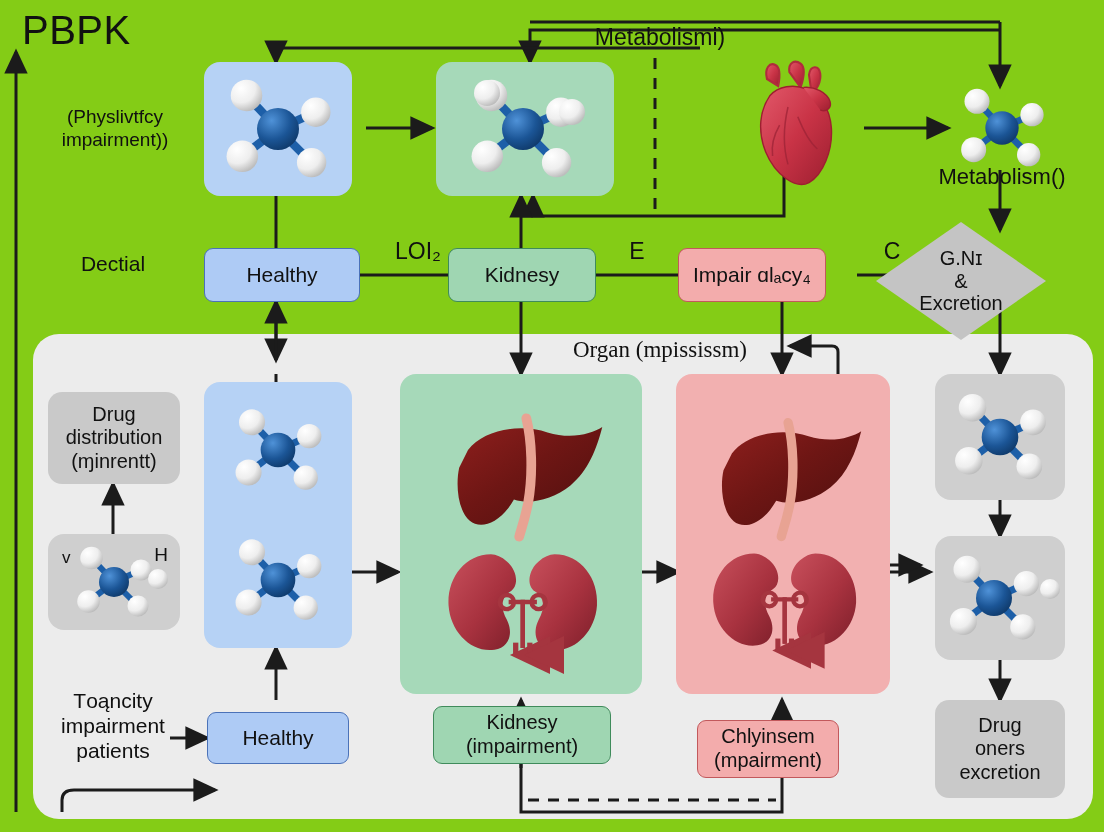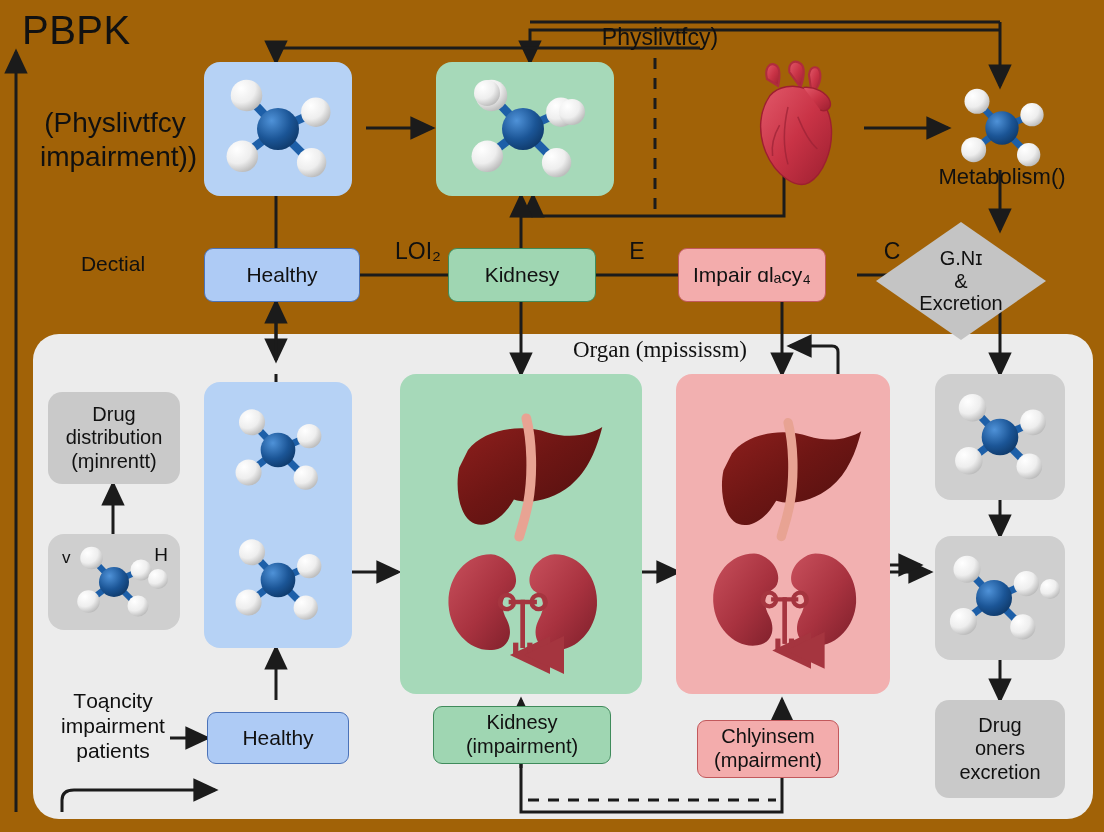--- a/index.html
+++ b/index.html
@@ -1,17 +1,17 @@
 <!DOCTYPE html>
 <html><head>
 <meta charset="utf-8">
 <style>
   html,body{margin:0;padding:0;background:#fff;}
   body{font-family:"Liberation Sans",sans-serif;}
-  #root{position:relative;width:1104px;height:832px;background:#a16207;overflow:hidden;}
+  #root{position:relative;width:1104px;height:832px;background:#84cc16;overflow:hidden;}
 
   
   .organ-region{
     position:absolute;left:33px;top:334px;width:1060px;height:485px;
     background:#ececec;border-radius:26px;
   }
 
   
   svg.wires{position:absolute;left:0;top:0;width:1104px;height:832px;overflow:visible;}
   svg.wires path,svg.wires line{fill:none;stroke:#1b1b1b;stroke-width:3;}
@@ -197,30 +197,30 @@
     <path d="M782 768 L782 700" marker-end="url(#arw)"></path>
 
     <path d="M521 760 L521 812 L782 812 L782 760"></path>
     <line class="dash" x1="528" y1="800" x2="776" y2="800"></line>
 
     <path d="M170 738 L207 738" marker-end="url(#arw)"></path>
   </svg>
 
   <div class="title">PBPK</div>
 
-  <div class="lbl" style="left:40px;top:106px;width:150px;font-size:28px;white-space:pre-line;">(Physlivtfcy
+  <div class="lbl" style="left:40px;top:106px;width:150px;font-size:19px;white-space:pre-line;">(Physlivtfcy
 impairment))</div>
 
   <div class="lbl" style="left:38px;top:251px;width:150px;font-size:21px;">Dectial</div>
 
   <div class="lbl" style="left:38px;top:688px;width:150px;font-size:21px;white-space:pre-line;">Tоąncity
 impairment
 patients</div>
 
-  <div class="lbl" style="left:570px;top:24px;width:180px;font-size:23px;">Physlivtfcy)</div>
+  <div class="lbl" style="left:570px;top:24px;width:180px;font-size:23px;">Metabolismi)</div>
 
   <div class="lbl" style="left:912px;top:164px;width:180px;font-size:22px;">Metabolism()</div>
 
   <div class="lbl" style="left:378px;top:238px;width:80px;font-size:23px;">LOI₂</div>
 
   <div class="lbl" style="left:617px;top:238px;width:40px;font-size:23px;">E</div>
 
   <div class="lbl" style="left:872px;top:238px;width:40px;font-size:23px;">C</div>
 
   <div class="lbl" style="left:540px;top:336px;width:240px;font-size:23px;font-family:Liberation Serif, serif;">Organ (mpississm)</div>

